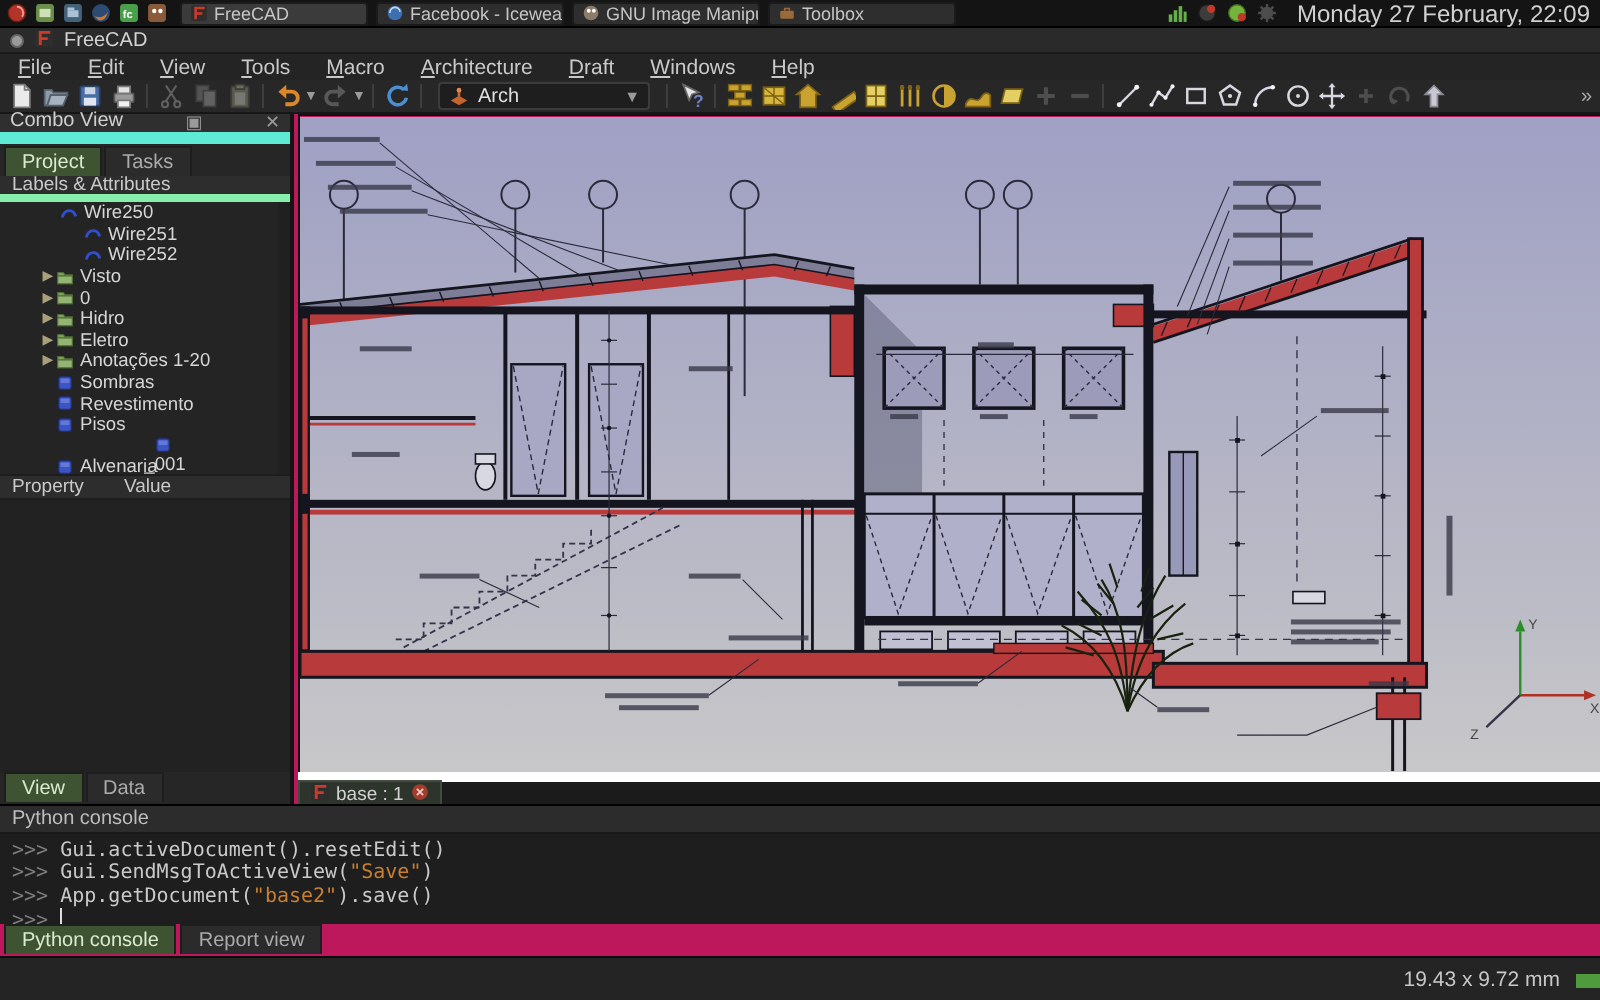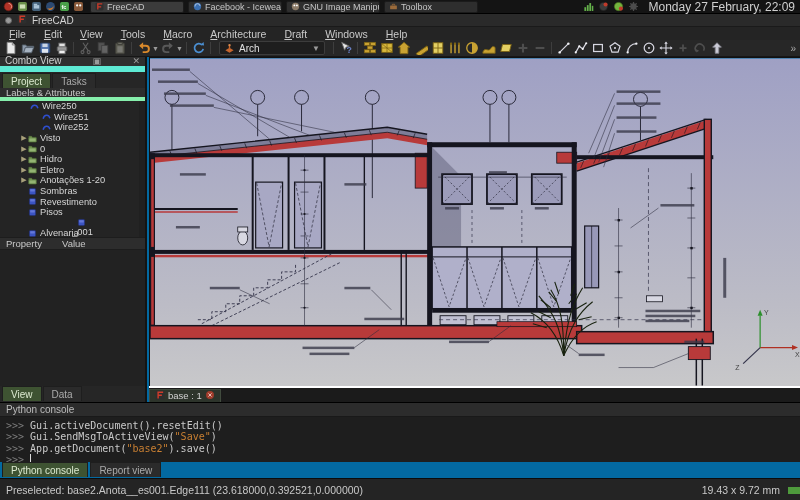--- a/index.html
+++ b/index.html
@@ -1,17 +1,17 @@
 <!DOCTYPE html>
 <html><head>
 <meta charset="utf-8">
 <style>
 *{margin:0;padding:0;box-sizing:border-box}
 html,body{width:800px;height:500px;overflow:hidden;background:#111;font-family:"Liberation Sans",sans-serif}
-#screen{position:relative;width:800px;height:494px;background:#0369a1;color:#ccc;font-size:11px}
+#screen{position:relative;width:800px;height:494px;background:#be185d;color:#ccc;font-size:11px}
 .abs{position:absolute}
 
 #taskbar{left:0;top:0;width:800px;height:14px;background:#141414;border-bottom:1px solid #000;display:flex;align-items:center;padding:0 2px;font-size:9px;color:#c6c6c6}
 .launch{width:12px;height:12px;margin:0 1px;display:inline-flex}
 .launch svg,.tray-ic svg{width:11px;height:11px}
 .win-btn{height:12px;display:flex;align-items:center;gap:3px;background:#2e2e2e;border:1px solid #1b1b1b;border-radius:2px;padding:0 4px;margin-left:4px;width:94px;overflow:hidden;white-space:nowrap}
 .win-btn.active{background:#3b3b3b}
 .win-btn svg{width:9px;height:9px;flex:none}
 #tray{margin-left:auto;display:flex;align-items:center;gap:3px}
 .tray-ic{width:12px;height:12px;display:inline-flex}
@@ -47,21 +47,21 @@
 .trow svg{width:9px;height:9px;margin-right:3px;flex:none}
 #tree-scroll{position:absolute;right:0;top:44px;width:6px;height:136px;background:#202020}
 #tree-thumb{position:absolute;right:1px;top:160px;width:4px;height:18px;background:#454545}
 #prop-header{position:absolute;left:0;top:180px;width:145px;height:13px;background:#2d2d2d;border-top:1px solid #1d1d1d;border-bottom:1px solid #1d1d1d;font-size:9.5px;color:#c9c9c9;display:flex;align-items:center}
 #prop-header span:first-child{padding-left:6px;width:62px}
 #prop-body{position:absolute;left:0;top:193px;width:145px;height:136px;background:#222}
 #dock-tabs{left:2px;top:329px}
 
 #viewport{left:149px;top:57px;width:651px;height:329px;border-left:1px solid #111;border-top:1px solid #111}
 #viewport svg{display:block}
-#mdi-tabbar{left:149px;top:386px;width:651px;height:16px;background:#1b1b1b;border-top:2px solid #ffffff;display:flex;align-items:center}
+#mdi-tabbar{left:149px;top:386px;width:651px;height:16px;background:#1b1b1b;border-top:5px solid #ffffff;display:flex;align-items:center}
 #doc-tab{height:14px;display:flex;align-items:center;gap:3px;background:#2d342b;border:1px solid #414b3e;padding:0 5px;font-size:9.5px;color:#d2d2d2;margin-top:1px}
 #doc-tab svg{width:10px;height:10px}
 
 #console{left:0;top:402px;width:800px;height:60px;background:#1e1e1e;border-top:1px solid #000}
 #console-header{position:absolute;left:0;top:0;width:100%;height:14px;background:#2c2c2c;border-bottom:1px solid #191919;display:flex;align-items:center;padding:0 6px;font-size:10px;color:#bdbdbd}
 #console-lines{position:absolute;left:6px;top:17px;font-family:"DejaVu Sans Mono",monospace;font-size:10px;line-height:11.3px;white-space:pre}
 .seg-prompt{color:#7d7d7d}
 .seg-code{color:#c9c9c9}
 .seg-string{color:#c87f32}
 .caret{display:inline-block;width:1px;height:10px;background:#ddd;vertical-align:-1px}
@@ -827,17 +827,16 @@
     </div>
     <div id="console-lines"><div><span class="seg-prompt">&gt;&gt;&gt; </span><span class="seg-code">Gui.activeDocument().resetEdit()</span></div><div><span class="seg-prompt">&gt;&gt;&gt; </span><span class="seg-code">Gui.SendMsgToActiveView(</span><span class="seg-string">"Save"</span><span class="seg-code">)</span></div><div><span class="seg-prompt">&gt;&gt;&gt; </span><span class="seg-code">App.getDocument(</span><span class="seg-string">"base2"</span><span class="seg-code">).save()</span></div><div><span class="seg-prompt">&gt;&gt;&gt; </span><span class="caret"></span></div></div>
   </div>
 
   <div id="panel-tabs" class="abs">
     <span class="tab active">Python console</span>
     <span class="tab">Report view</span>
   </div>
 
   <div id="statusbar" class="abs">
-    <span>Preselected: base2.Anota__es001.Edge111 (23.618000,0.392521,0.000000)</span>
     <span id="status-dims">19.43 x 9.72 mm</span>
   </div>
   <div id="corner-grip" class="abs"></div>
 </div>
 
 </body></html>

